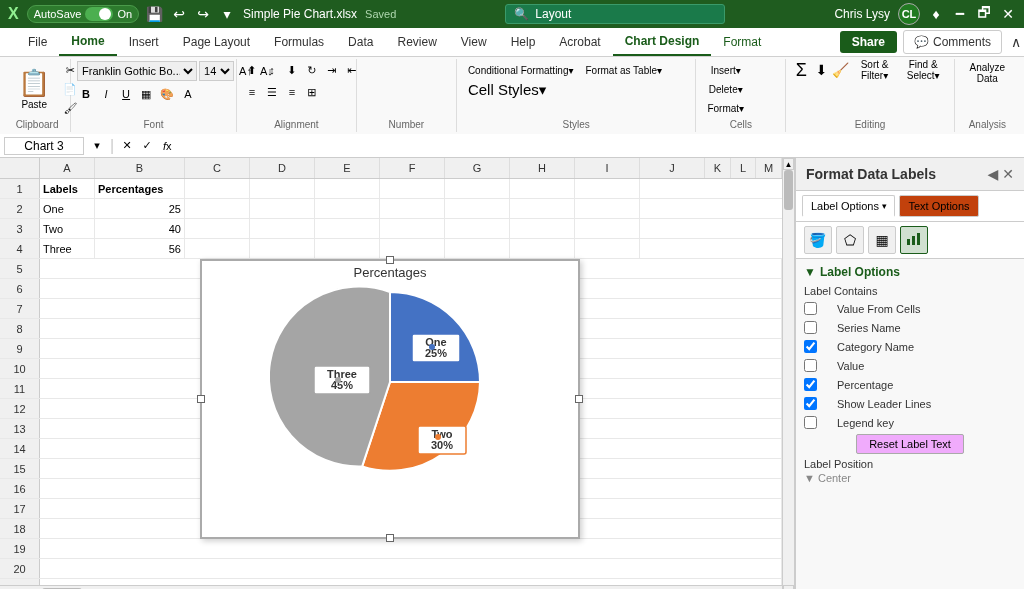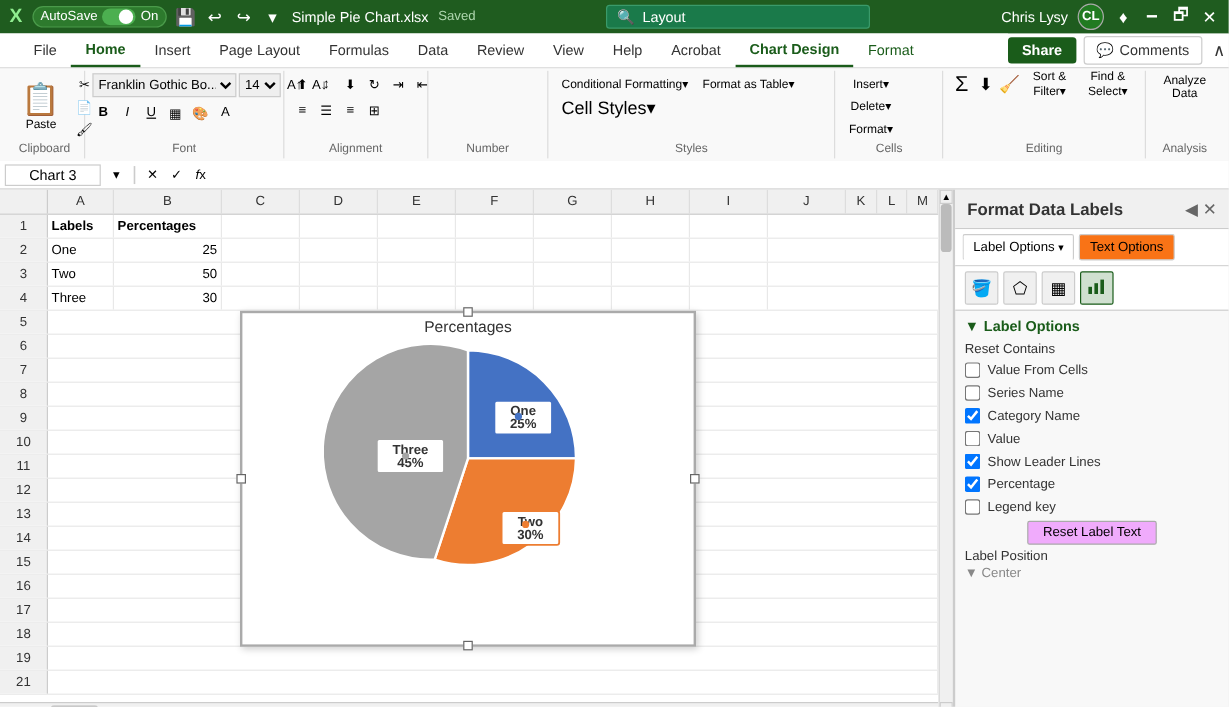--- a/index.html
+++ b/index.html
@@ -170,21 +170,21 @@
       align-items: center;
       justify-content: space-between;
       border-bottom: 1px solid #ccc;
     }
     .panel-title { font-size: 14px; font-weight: 600; color: #333; }
     .panel-close { background: none; border: none; cursor: pointer; font-size: 14px; color: #666; }
 
     .panel-tabs { display: flex; padding: 4px 6px; gap: 4px; border-bottom: 1px solid #ccc; background: white; }
     .panel-tab-btn {
       padding: 4px 8px; font-size: 11px; border: 1px solid #ccc;
-      background: #f97316; cursor: pointer; border-radius: 2px;
+      background: #c2410c; cursor: pointer; border-radius: 2px;
       display: flex; align-items: center; gap: 3px;
     }
     .panel-tab-btn.active { background: white; border-bottom-color: white; }
     .panel-tab-btn .chevron { font-size: 9px; }
 
     .panel-icons { display: flex; padding: 4px 8px; gap: 4px; border-bottom: 1px solid #ccc; background: white; }
     .panel-icon-btn {
       width: 28px; height: 28px; border: 1px solid #ccc;
       background: #f0f0f0; cursor: pointer; border-radius: 2px;
       display: flex; align-items: center; justify-content: center; font-size: 14px;
@@ -195,21 +195,21 @@
 
     .section-header {
       display: flex; align-items: center; gap: 4px;
       font-size: 12px; font-weight: 600; color: #1a5c1a;
       margin-bottom: 6px; cursor: pointer;
     }
 
     .subsection-label { font-size: 11px; color: #333; margin-bottom: 4px; font-weight: 500; }
 
     .checkbox-row {
-      display: flex; align-items: center; gap: 6px;
+      display: flex; align-items: center; gap: 20px;
       margin-bottom: 4px; padding: 1px 0;
     }
     .checkbox-row input[type=checkbox] { width: 13px; height: 13px; cursor: pointer; }
     .checkbox-label { font-size: 11px; color: #333; }
 
     .separator-row {
       display: flex; align-items: center; gap: 6px;
       margin: 6px 0 4px;
     }
     .separator-label { font-size: 11px; color: #333; white-space: nowrap; }
@@ -451,34 +451,34 @@
           <div class="ss-cell col-e"></div>
           <div class="ss-cell col-f"></div>
           <div class="ss-cell col-g"></div>
           <div class="ss-cell col-h"></div>
           <div class="ss-cell col-i"></div>
         </div>
 
         <div class="ss-row">
           <div class="row-num">3</div>
           <div class="ss-cell col-a">Two</div>
-          <div class="ss-cell col-b num">50</div>
+          <div class="ss-cell col-b num">40</div>
           <div class="ss-cell col-c"></div>
           <div class="ss-cell col-d"></div>
           <div class="ss-cell col-e"></div>
           <div class="ss-cell col-f"></div>
           <div class="ss-cell col-g"></div>
           <div class="ss-cell col-h"></div>
           <div class="ss-cell col-i"></div>
         </div>
 
         <div class="ss-row">
           <div class="row-num">4</div>
           <div class="ss-cell col-a">Three</div>
-          <div class="ss-cell col-b num">30</div>
+          <div class="ss-cell col-b num">56</div>
           <div class="ss-cell col-c"></div>
           <div class="ss-cell col-d"></div>
           <div class="ss-cell col-e"></div>
           <div class="ss-cell col-f"></div>
           <div class="ss-cell col-g"></div>
           <div class="ss-cell col-h"></div>
           <div class="ss-cell col-i"></div>
         </div>
 
         <div class="ss-row">
@@ -532,20 +532,24 @@
         <div class="ss-row">
             <div class="row-num">17</div>
             <div class="ss-cell" style="width:100%;"></div>
           </div>
         <div class="ss-row">
             <div class="row-num">18</div>
             <div class="ss-cell" style="width:100%;"></div>
           </div>
         <div class="ss-row">
             <div class="row-num">19</div>
+            <div class="ss-cell" style="width:100%;"></div>
+          </div>
+        <div class="ss-row">
+            <div class="row-num">20</div>
             <div class="ss-cell" style="width:100%;"></div>
           </div>
         <div class="ss-row">
             <div class="row-num">21</div>
             <div class="ss-cell" style="width:100%;"></div>
           </div>
 
       </div>
 
       <div style="position:absolute; top:80px; left:200px; width:380px; height:280px; background:white; border:2px solid #aaa; box-shadow:2px 2px 6px rgba(0,0,0,0.2);">
@@ -638,21 +642,21 @@
       </button>
     </div>
 
     <div class="panel-scroll">
 
       <div class="section-header">
         <span>▼</span>
         <span>Label Options</span>
       </div>
 
-      <div class="subsection-label">Reset Contains</div>
+      <div class="subsection-label">Label Contains</div>
 
       <div class="checkbox-row">
         <input type="checkbox" id="cb-value-from-cells" style="">
         <label class="checkbox-label" for="cb-value-from-cells">Value From Cells</label>
       </div>
 
       <div class="checkbox-row">
         <input type="checkbox" id="cb-series-name" style="">
         <label class="checkbox-label" for="cb-series-name">Series Name</label>
       </div>
@@ -661,27 +665,27 @@
         <input type="checkbox" id="cb-category-name" checked="" style="">
         <label class="checkbox-label" for="cb-category-name">Category Name</label>
       </div>
 
       <div class="checkbox-row">
         <input type="checkbox" id="cb-value" style="">
         <label class="checkbox-label" for="cb-value">Value</label>
       </div>
 
       <div class="checkbox-row">
+        <input type="checkbox" id="cb-percentage" checked="" style="">
+        <label class="checkbox-label" for="cb-percentage">Percentage</label>
+      </div>
+
+      <div class="checkbox-row">
         <input type="checkbox" id="cb-leader-lines" checked="" style="">
         <label class="checkbox-label" for="cb-leader-lines">Show Leader Lines</label>
-      </div>
-
-      <div class="checkbox-row">
-        <input type="checkbox" id="cb-percentage" checked="" style="">
-        <label class="checkbox-label" for="cb-percentage">Percentage</label>
       </div>
 
       <div class="checkbox-row">
         <input type="checkbox" id="cb-legend-key" style="">
         <label class="checkbox-label" for="cb-legend-key">Legend key</label>
       </div>
 
 
       <button class="reset-btn">Reset Label Text</button>
 

